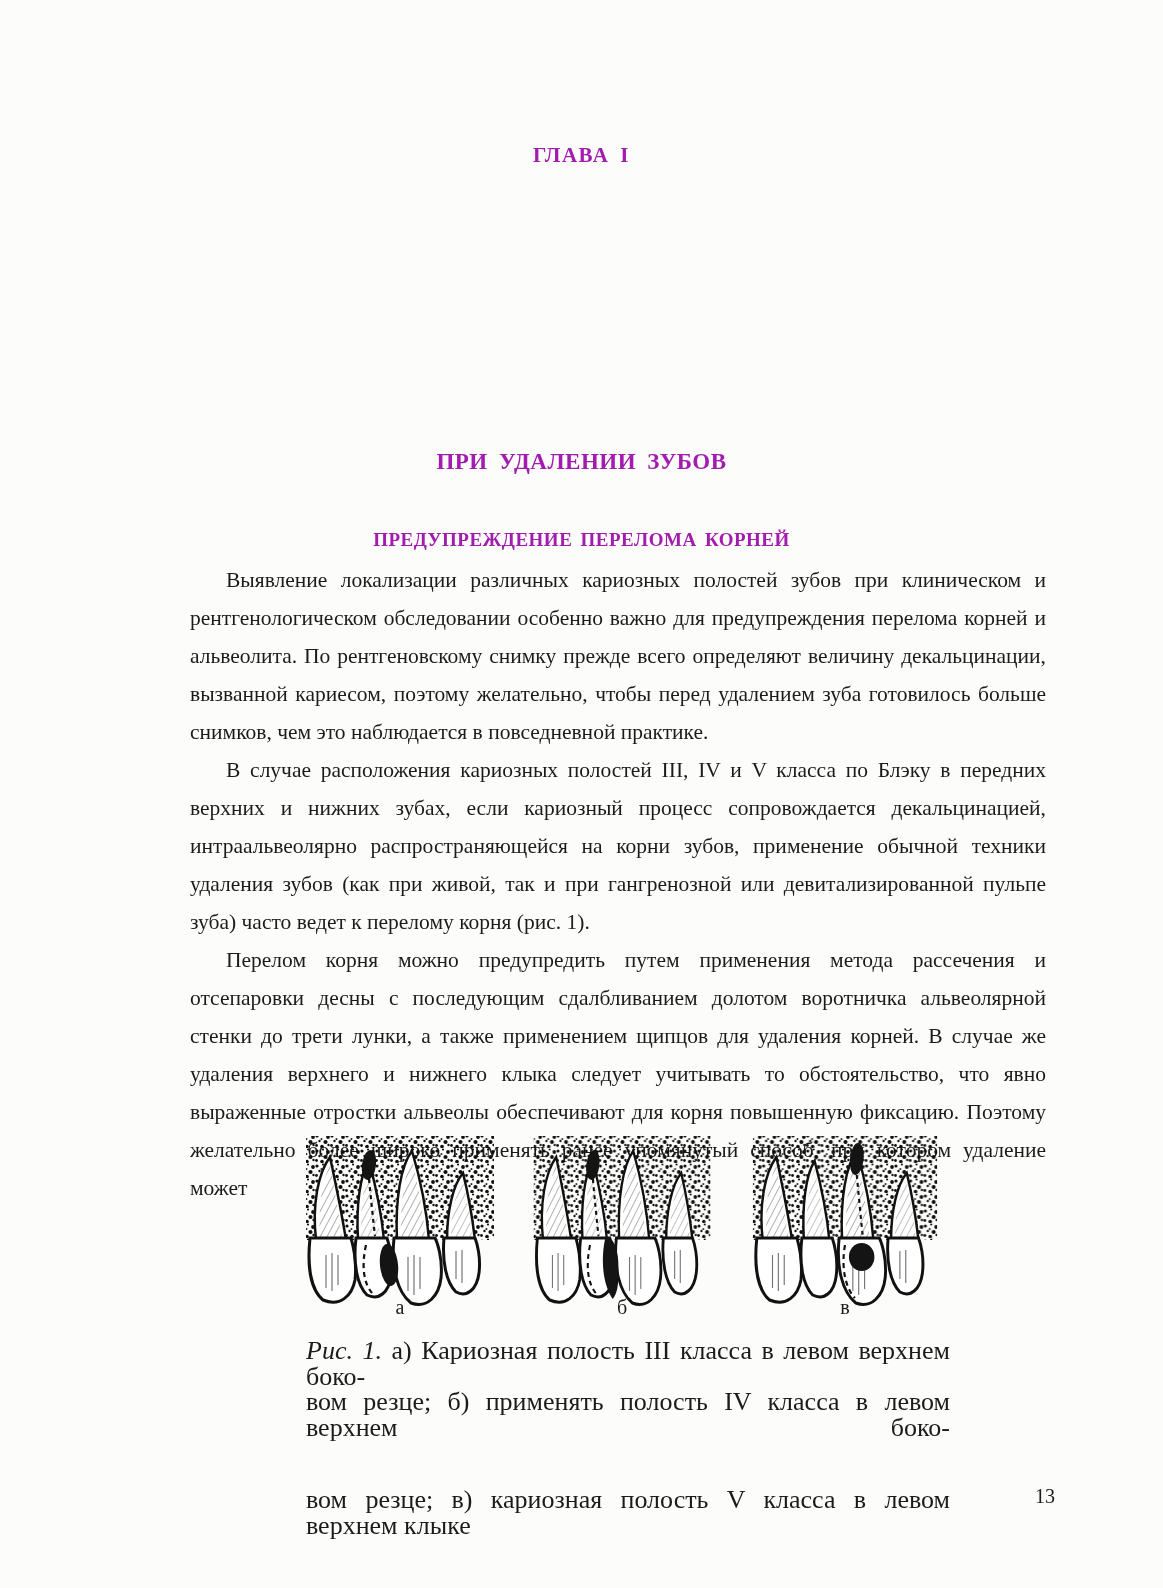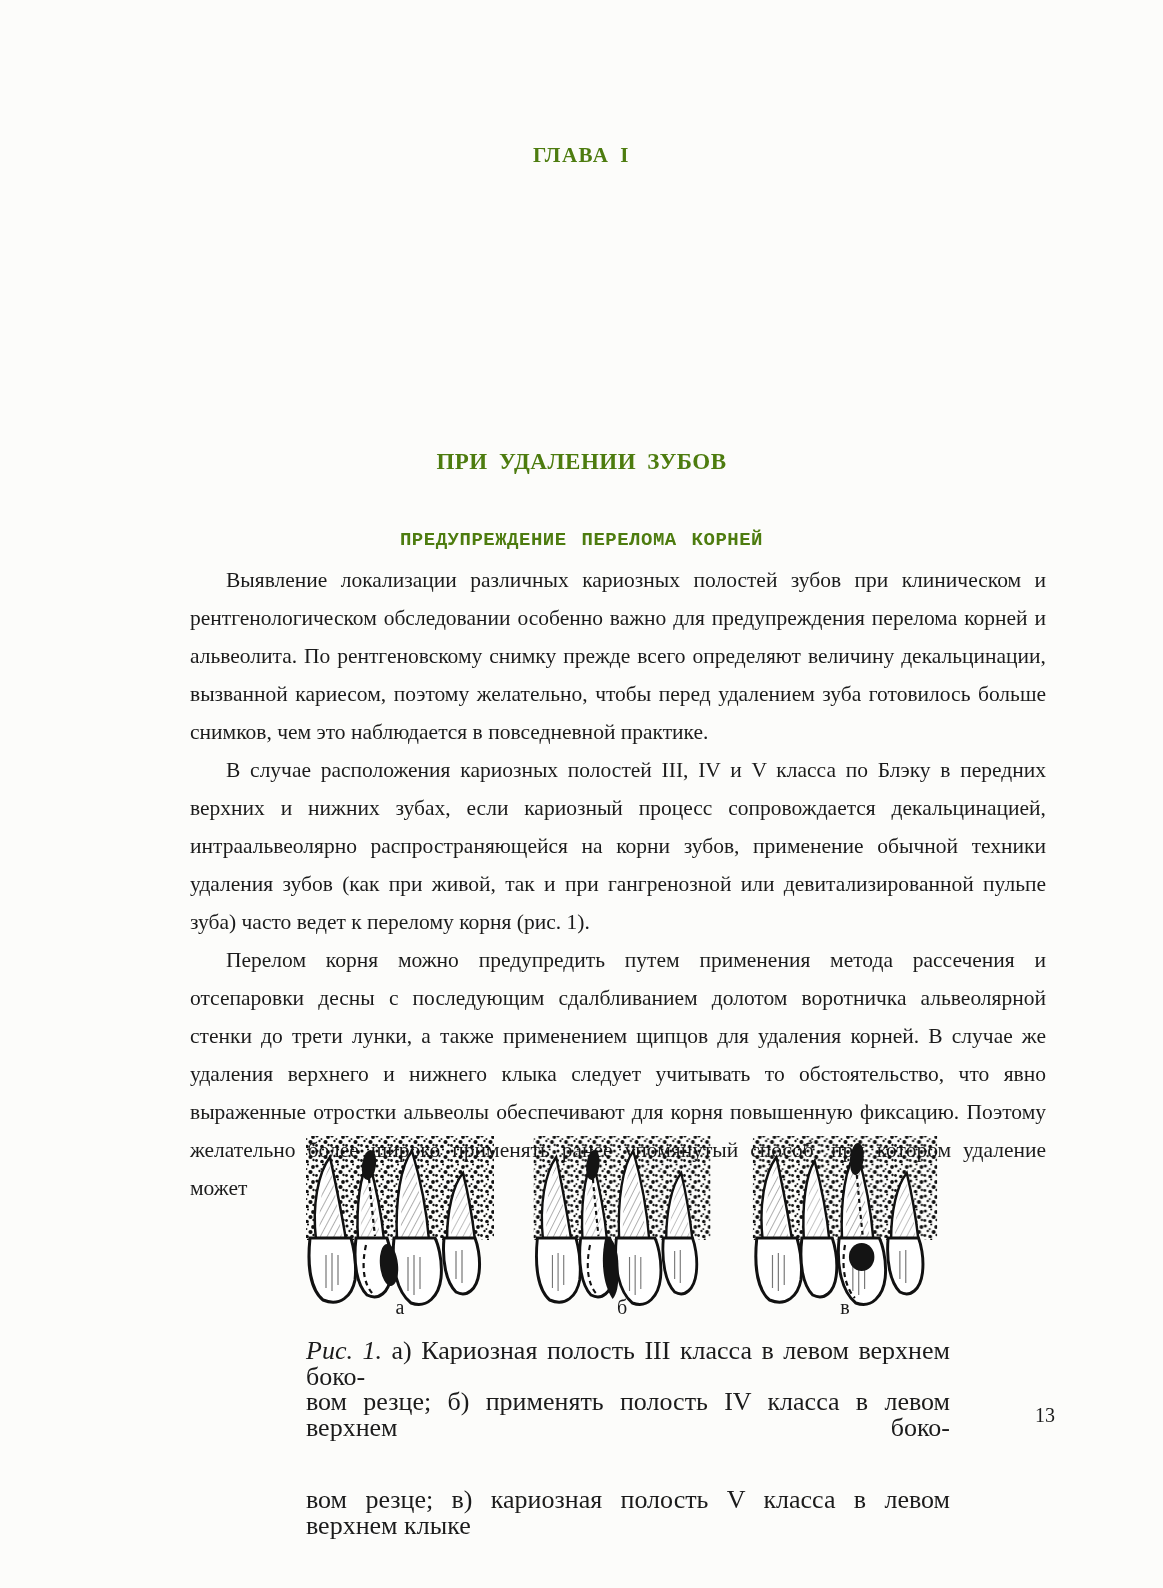--- a/index.html
+++ b/index.html
@@ -10,26 +10,26 @@
   }
   .page{
     position:absolute;left:0;top:0;
     width:1163px;height:1588px;
     background:#fcfcfa;
     color:#1b1b1b;
     overflow:hidden;
   }
   .centered{
     position:absolute;left:0;width:100%;
-    text-align:center;font-weight:bold;color:#4d7c0f;
+    text-align:center;font-weight:bold;color:#a21caf;
   }
   .chapter-label{top:143px;font-size:21px;letter-spacing:1.5px;word-spacing:4px;}
   .chapter-title{top:197px;font-size:28px;letter-spacing:1.5px;word-spacing:8px;}
   .section-title{top:443px;font-size:23px;line-height:38px;letter-spacing:.5px;word-spacing:5px;}
-  .subsection-title{top:529px;font-size:19px;letter-spacing:.5px;word-spacing:3px;font-family:Liberation Mono, monospace;}
+  .subsection-title{top:529px;font-size:19px;letter-spacing:.5px;word-spacing:3px;}
   .body-text{
     position:absolute;left:190px;top:561px;width:856px;
     font-size:21.5px;line-height:38px;text-align:justify;
     color:#1b1b1b;
   }
   .body-text p{margin:0;text-indent:36px;}
   .figure-row{position:absolute;left:0;top:0;}
   .fig-panel{position:absolute;top:1133px;height:175px;}
   .fig-panel svg{display:block;width:100%;height:100%;}
   .panel-a{left:300px;width:200px;}
@@ -43,21 +43,21 @@
   .label-b{left:528px;width:188px;}
   .label-c{left:747px;width:196px;}
   .caption{
     position:absolute;left:306px;top:1338px;width:644px;
     font-size:26px;line-height:25.5px;color:#1b1b1b;
   }
   .cap-line{text-align:justify;text-align-last:justify;}
   .cap-line.last{text-align-last:left;margin-top:47px;}
   .cap-lead{font-style:italic;}
   .page-number{
-    position:absolute;left:1020px;top:1404px;width:50px;
+    position:absolute;left:1020px;top:1485px;width:50px;
     font-size:20px;text-align:center;color:#1b1b1b;
   }
 </style>
 </head>
 <body>
 
 <div class="page">
 
   <div class="centered chapter-label">ГЛАВА I</div>
 

